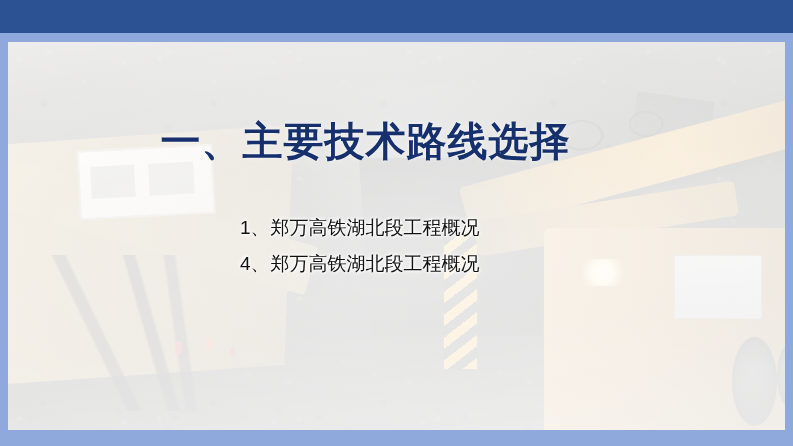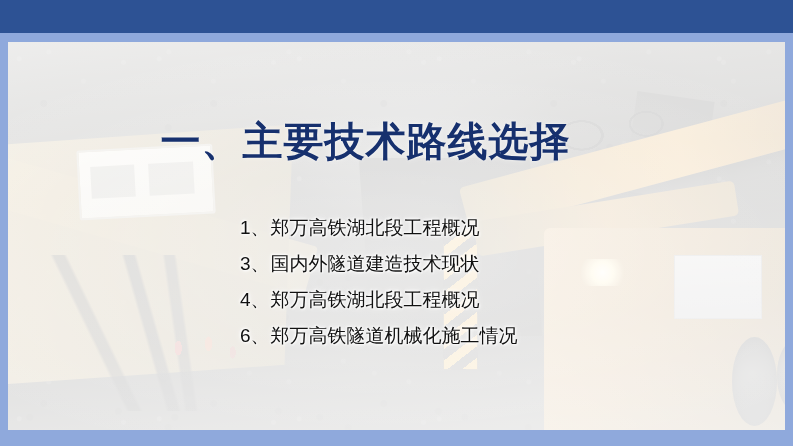--- a/index.html
+++ b/index.html
@@ -339,24 +339,18 @@
 
   <div class="content">
 
     <div class="slide-title">一、主要技术路线选择</div>
 
     <ul class="agenda">
       <li>
         <span class="num">1、</span><span>郑万高铁湖北段工程概况</span>
       </li>
       <li>
-        <span class="num">3、</span><span>国内外隧道建造技术现状</span>
-      </li>
-      <li>
         <span class="num">4、</span><span>郑万高铁湖北段工程概况</span>
       </li>
-      <li>
-        <span class="num">6、</span><span>郑万高铁隧道机械化施工情况</span>
-      </li>
     </ul>
 
   </div>
 </div>
 
 </body></html>

